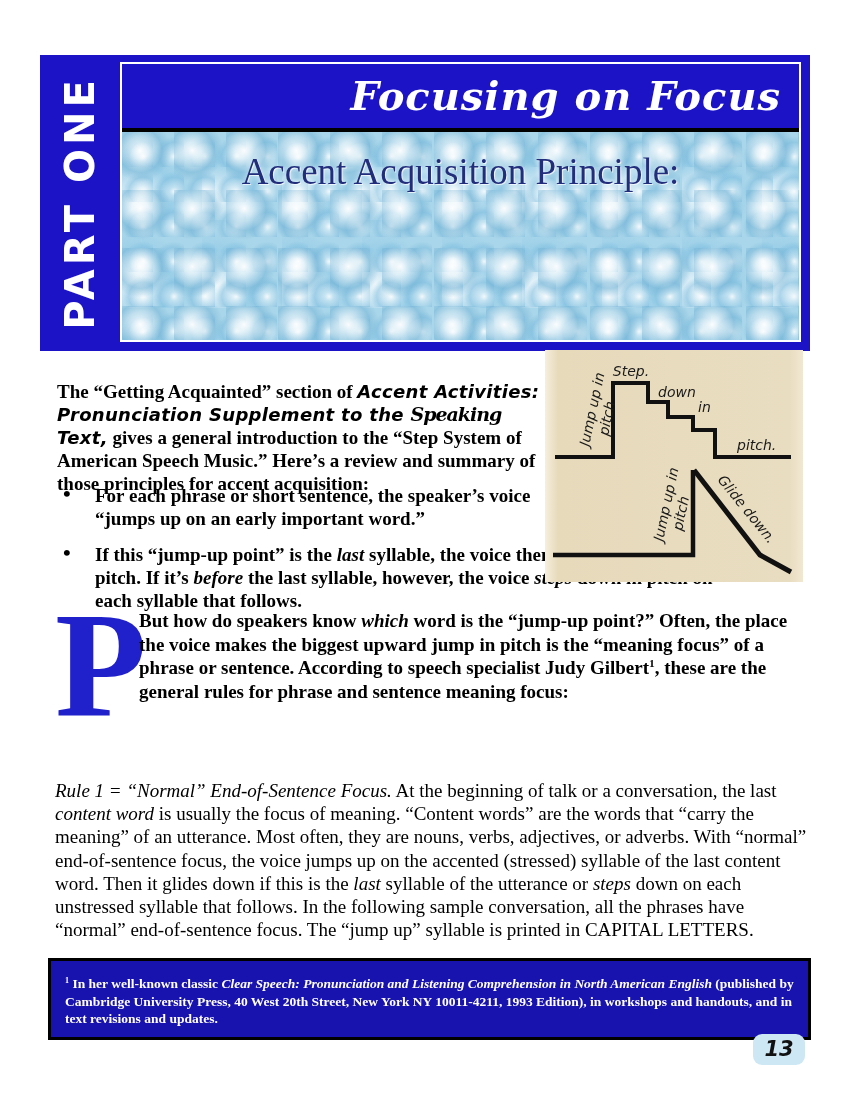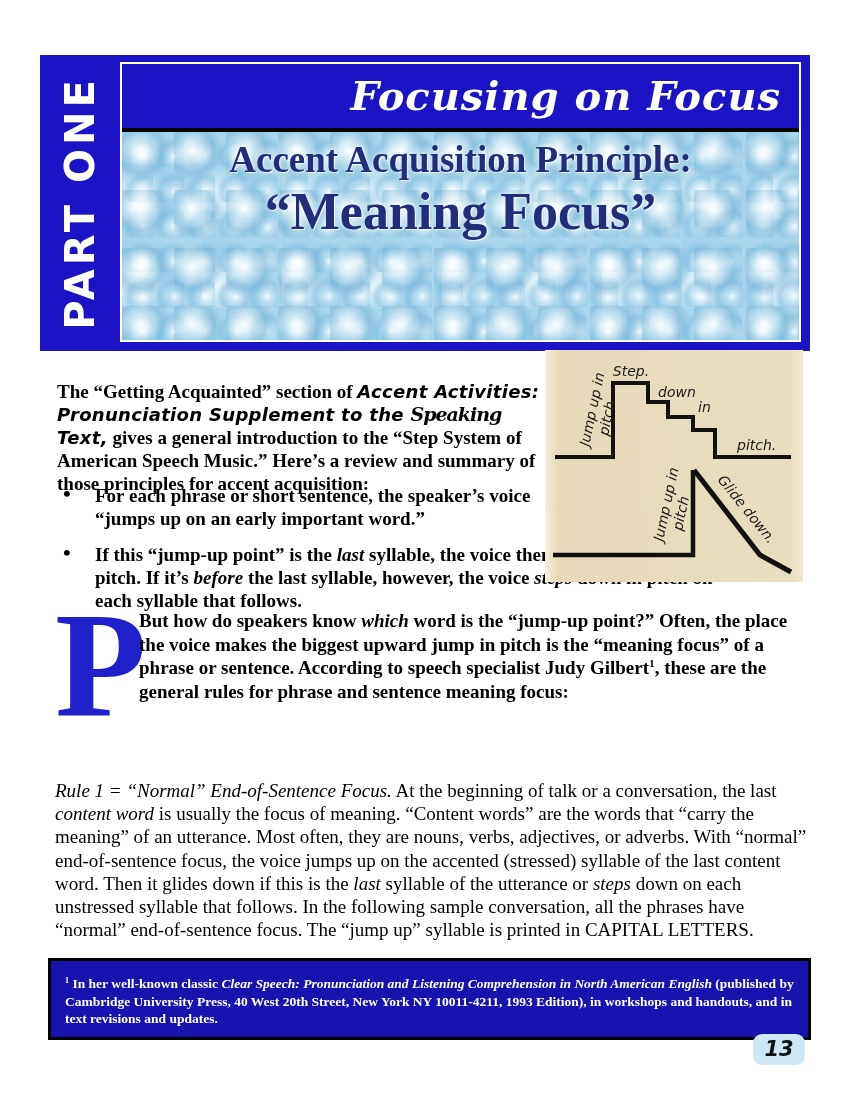--- a/index.html
+++ b/index.html
@@ -17,21 +17,21 @@
         border-bottom:4px solid #000;color:#fff;text-align:right;}
   .banner-top span{display:inline-block;margin:8px 18px 0 0;font-family:"DejaVu Serif",serif;
         font-style:italic;font-weight:700;font-size:40px;letter-spacing:1px;}
   .banner-art{position:absolute;left:0;top:68px;right:0;bottom:0;text-align:center;
         background-color:#a9d6ea;
         background-image:
           radial-gradient(circle at 35% 32%, rgba(255,255,255,0.95) 0%, rgba(255,255,255,0.55) 16%, rgba(110,175,210,0.45) 42%, rgba(255,255,255,0) 60%),
           radial-gradient(circle at 68% 70%, rgba(255,255,255,0.85) 0%, rgba(255,255,255,0.35) 14%, rgba(120,185,220,0.45) 44%, rgba(255,255,255,0) 62%),
           radial-gradient(circle at 18% 74%, rgba(255,255,255,0.8) 0%, rgba(140,200,230,0.5) 38%, rgba(255,255,255,0) 58%);
         background-size:52px 58px, 31px 35px, 80px 88px;}
-  .banner-title1{margin-top:6px;font-size:37px;font-weight:700;color:#222d7b;line-height:44px;
+  .banner-title1{margin-top:18px;font-size:37px;font-weight:400;color:#222d7b;line-height:44px;
         text-shadow:0 0 6px rgba(255,255,255,0.9),1px 1px 0 rgba(255,255,255,0.7);}
   .banner-title2,.banner-title3{font-size:52px;font-weight:700;color:#222d7b;line-height:60px;
         text-shadow:0 0 6px rgba(255,255,255,0.9),1px 1px 0 rgba(255,255,255,0.7);}
 
   
   .bodytext{font-size:19px;font-weight:700;line-height:23px;}
   .intro{position:absolute;left:57px;top:361px;width:492px;}
   .bullets{position:absolute;left:57px;top:484px;width:700px;margin:0;padding:0;list-style:none;}
   .bullets li{position:relative;padding-left:38px;margin-bottom:13px;}
   .bullets li:before{content:"\2022";position:absolute;left:6px;top:-2px;font-size:22px;}
@@ -82,21 +82,20 @@
   <div class="header-block">
     <div class="part-col">
       <span>PART ONE</span>
     </div>
     <div class="banner-frame">
       <div class="banner-top">
         <span>Focusing on Focus</span>
       </div>
       <div class="banner-art">
         <div class="banner-title1">Accent Acquisition Principle:</div>
-        <div class="banner-title3">“Meaning Focus”</div>
       </div>
     </div>
   </div>
 
   <p class="bodytext intro"><span>The “Getting Acquainted” section of </span><span class="comic">Accent Activities: Pronunciation Supplement to the </span><span class="script">Speaking</span><span class="comic"> Text,</span><span> gives a general introduction to the “Step System of American Speech Music.” Here’s a review and summary of those principles for accent acquisition:</span></p>
 
   <ul class="bodytext bullets">
     <li class="b1"><span>For each phrase or short sentence, the speaker’s voice “jumps up on an early important word.”</span></li>
     <li class="b2"><span>If this “jump-up point” is the </span><span class="i">last</span><span> syllable, the voice then </span><span class="i">glides</span><span> down in pitch. If it’s </span><span class="i">before</span><span> the last syllable, however, the voice </span><span class="i">steps</span><span> down in pitch on each syllable that follows.</span></li>
   </ul>

